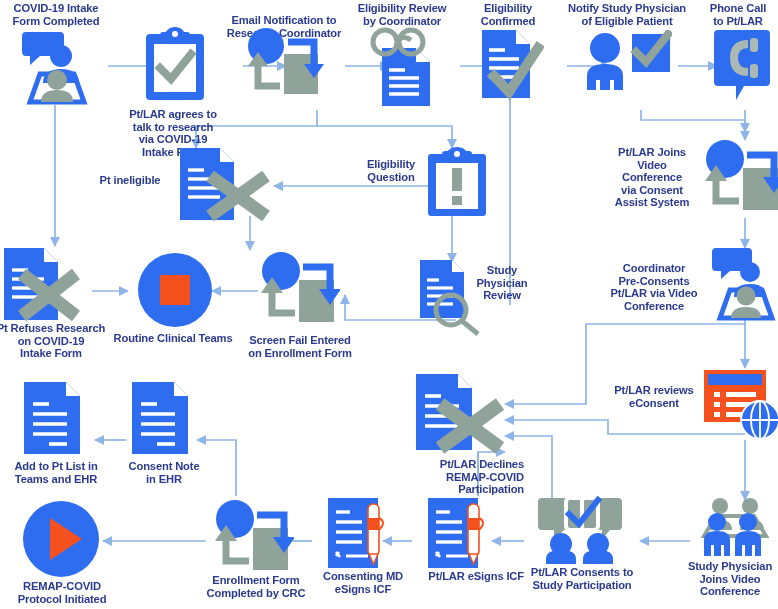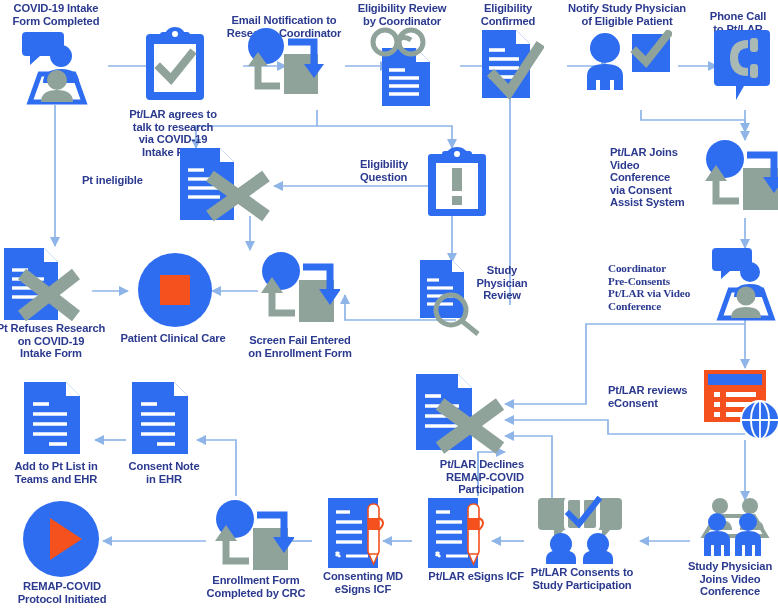--- a/index.html
+++ b/index.html
@@ -1,21 +1,21 @@
 <!DOCTYPE html>
 <html><head>
 <meta charset="utf-8">
 <style>
   html,body{margin:0;padding:0;background:#ffffff;}
   body{width:778px;height:609px;font-family:"Liberation Sans",sans-serif;overflow:hidden;}
   #stage{position:relative;width:778px;height:609px;}
   svg#wires{position:absolute;left:0;top:0;width:778px;height:609px;}
   .node{position:absolute;}
   .lbl{position:absolute;color:#2b3a8f;font-size:11.2px;line-height:12.6px;text-align:center;font-weight:600;letter-spacing:-.15px;}
-  .lbl.left{text-align:left;}
+  .lbl.left{text-align:center;}
   .icon{position:absolute;}
 </style>
 </head>
 <body>
 
 <div id="stage">
 
   <svg id="wires" viewBox="0 0 778 609">
     <defs>
       <marker id="ar" markerWidth="7" markerHeight="7" refX="5.4" refY="3" orient="auto">
@@ -173,21 +173,21 @@
       <svg width="90" height="62" viewBox="0 0 90 62">
         <circle cx="23" cy="18" r="15" fill="#2f6df0"></circle>
         <path d="M5,60 v-14 q0,-12 18,-12 q18,0 18,12 v14 h-9 v-10 h-4 v10 h-10 v-10 h-4 v10 z" fill="#2f6df0"></path>
         <rect x="50" y="4" width="38" height="38" fill="#2f6df0"></rect>
         <path d="M54,22 L64,32 L86,4" fill="none" stroke="#8fa39b" stroke-width="8" stroke-linecap="square"></path>
       </svg>
     </div>
   </div>
 
   <div class="node" style="left:700px;top:2px;width:76px;">
-    <div class="lbl" style="left:0;top:8px;width:76px;">Phone Call<br>to Pt/LAR</div>
+    <div class="lbl" style="left:0;top:0;width:76px;">Phone Call<br>to Pt/LAR</div>
     <div class="icon" style="left:14px;top:26px;">
       <svg width="56" height="76" viewBox="0 0 56 76">
         <path d="M4,2 h48 a4,4 0 0 1 4,4 v48 a4,4 0 0 1 -4,4 h-22 l-8,14 v-14 h-18 a4,4 0 0 1 -4,-4 v-48 a4,4 0 0 1 4,-4 z" fill="#2f6df0"></path>
         <path d="M34,12 q-18,0 -18,18 q0,18 18,18 v-8 q-10,0 -10,-10 q0,-10 10,-10 z" fill="#aab9b3"></path>
         <rect x="36" y="10" width="8" height="14" rx="3" fill="#aab9b3"></rect>
         <rect x="36" y="36" width="8" height="14" rx="3" fill="#aab9b3"></rect>
       </svg>
     </div>
   </div>
 
@@ -266,21 +266,21 @@
     <div class="lbl" style="left:-4px;top:76px;width:110px;">Pt Refuses Research<br>on COVID-19<br>Intake Form</div>
   </div>
 
   <div class="node" style="left:118px;top:252px;width:110px;">
     <div class="icon" style="left:19px;top:0px;">
       <svg width="76" height="76" viewBox="0 0 76 76">
         <circle cx="38" cy="38" r="37" fill="#2f6df0"></circle>
         <rect x="23" y="23" width="30" height="30" fill="#f4511e"></rect>
       </svg>
     </div>
-    <div class="lbl" style="left:-10px;top:80px;width:130px;">Patient Clinical Care</div>
+    <div class="lbl" style="left:-10px;top:80px;width:130px;">Routine Clinical Teams</div>
   </div>
 
   <div class="node" style="left:244px;top:250px;width:112px;">
     <div class="icon" style="left:16px;top:0px;">
       <svg width="80" height="74" viewBox="0 0 80 74">
         <circle cx="21" cy="21" r="19" fill="#2f6df0"></circle>
         <rect x="39" y="30" width="35" height="42" fill="#8fa39b"></rect>
         <path d="M43,17 h27 v29" fill="none" stroke="#2f6df0" stroke-width="7"></path>
         <path d="M70,55 L59,39 h22 z" fill="#2f6df0"></path>
         <path d="M35,63 h-23 v-21" fill="none" stroke="#8fa39b" stroke-width="7"></path>
@@ -298,21 +298,21 @@
         <rect x="39" y="30" width="35" height="42" fill="#8fa39b"></rect>
         <path d="M43,17 h27 v29" fill="none" stroke="#2f6df0" stroke-width="7"></path>
         <path d="M70,55 L59,39 h22 z" fill="#2f6df0"></path>
         <path d="M35,63 h-23 v-21" fill="none" stroke="#8fa39b" stroke-width="7"></path>
         <path d="M12,27 L23,43 H1 z" fill="#8fa39b"></path>
       </svg>
     </div>
   </div>
 
   <div class="node" style="left:608px;top:246px;width:170px;">
-    <div class="lbl left" style="left:0;top:16px;width:92px;font-family:Liberation Serif, serif;">Coordinator<br>Pre-Consents<br>Pt/LAR via Video<br>Conference</div>
+    <div class="lbl left" style="left:0;top:16px;width:92px;">Coordinator<br>Pre-Consents<br>Pt/LAR via Video<br>Conference</div>
     <div class="icon" style="left:100px;top:0px;">
       <svg width="74" height="76" viewBox="0 0 74 76">
         <path d="M8,2 h32 a4,4 0 0 1 4,4 v15 a4,4 0 0 1 -4,4 h-18 l-9,8 v-8 h-5 a4,4 0 0 1 -4,-4 v-15 a4,4 0 0 1 4,-4 z" fill="#2f6df0"></path>
         <circle cx="42" cy="26" r="10" fill="#2f6df0"></circle>
         <path d="M26,51 q0,-13 16,-13 q16,0 16,13 z" fill="#2f6df0"></path>
         <path d="M12,72 L22,44 h32 L64,72 z" fill="none" stroke="#2f6df0" stroke-width="5"></path>
         <circle cx="38" cy="50" r="9.5" fill="#8fa39b"></circle>
         <path d="M23,72 q0,-11 15,-11 q15,0 15,11 z" fill="#8fa39b"></path>
       </svg>
     </div>

